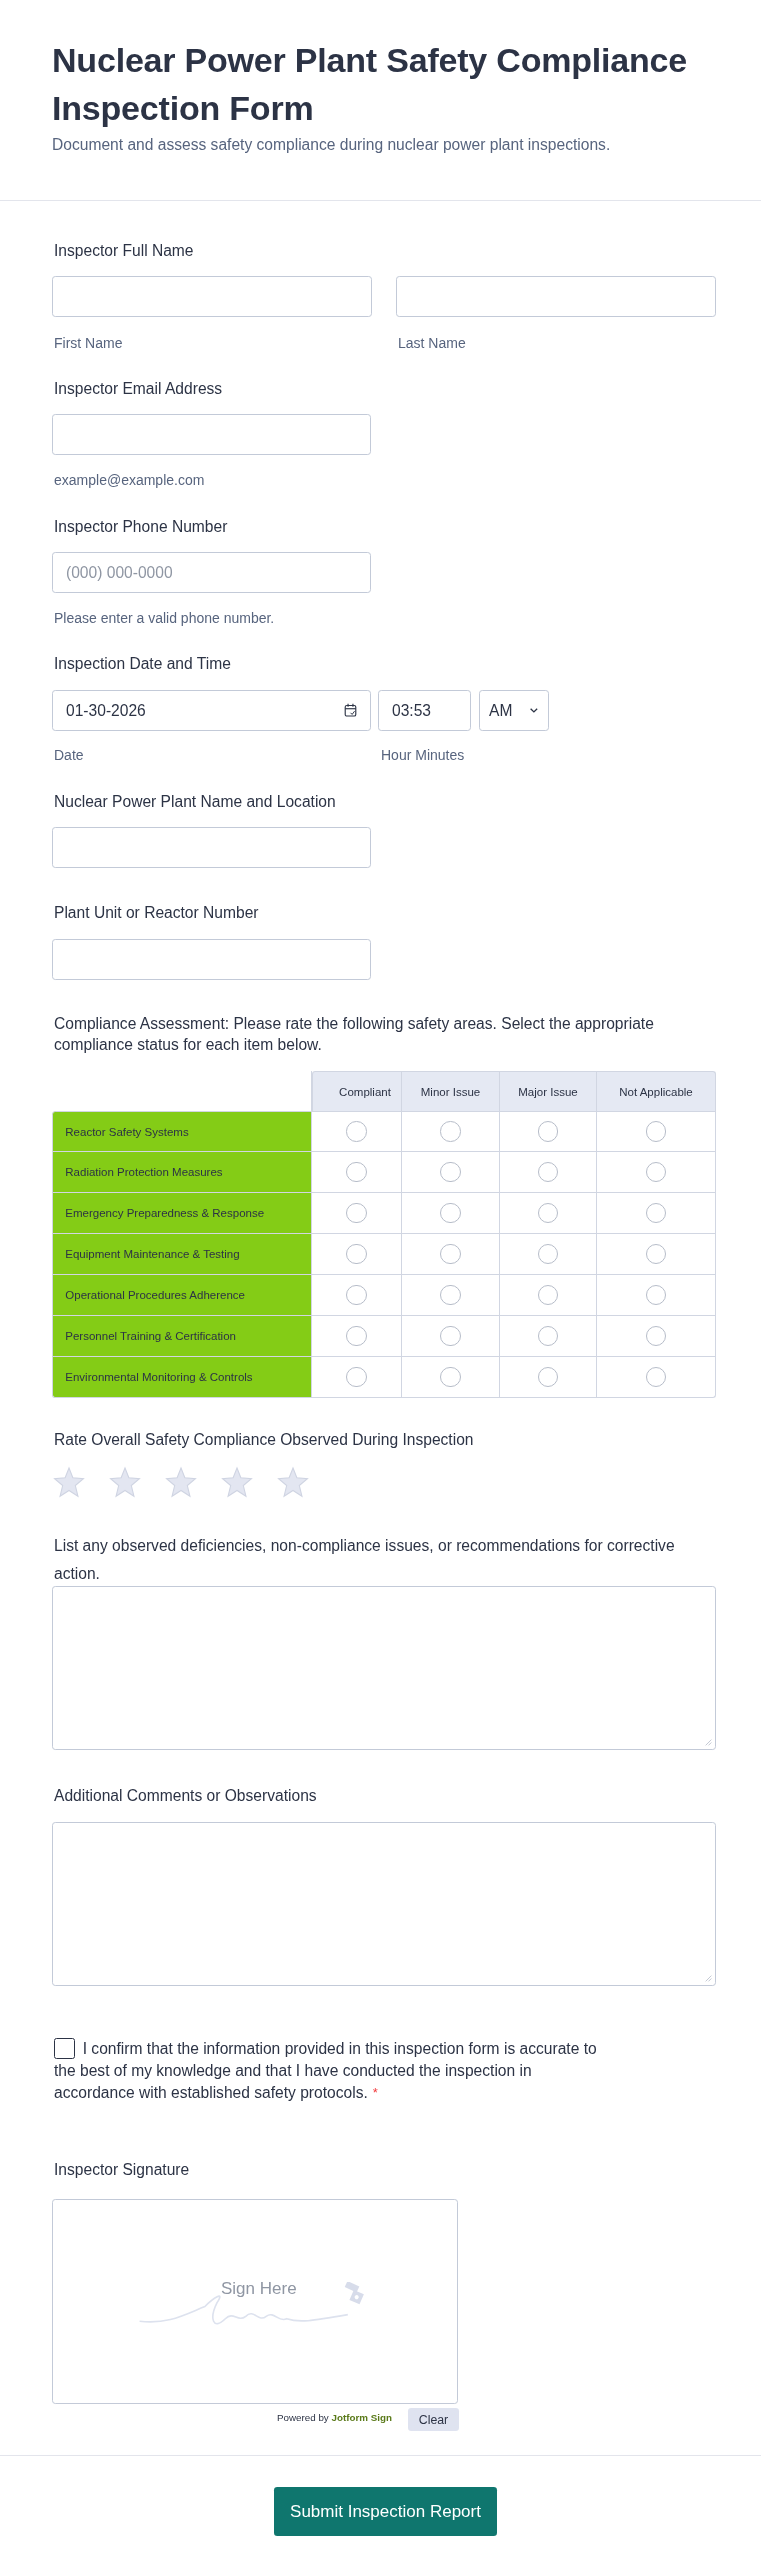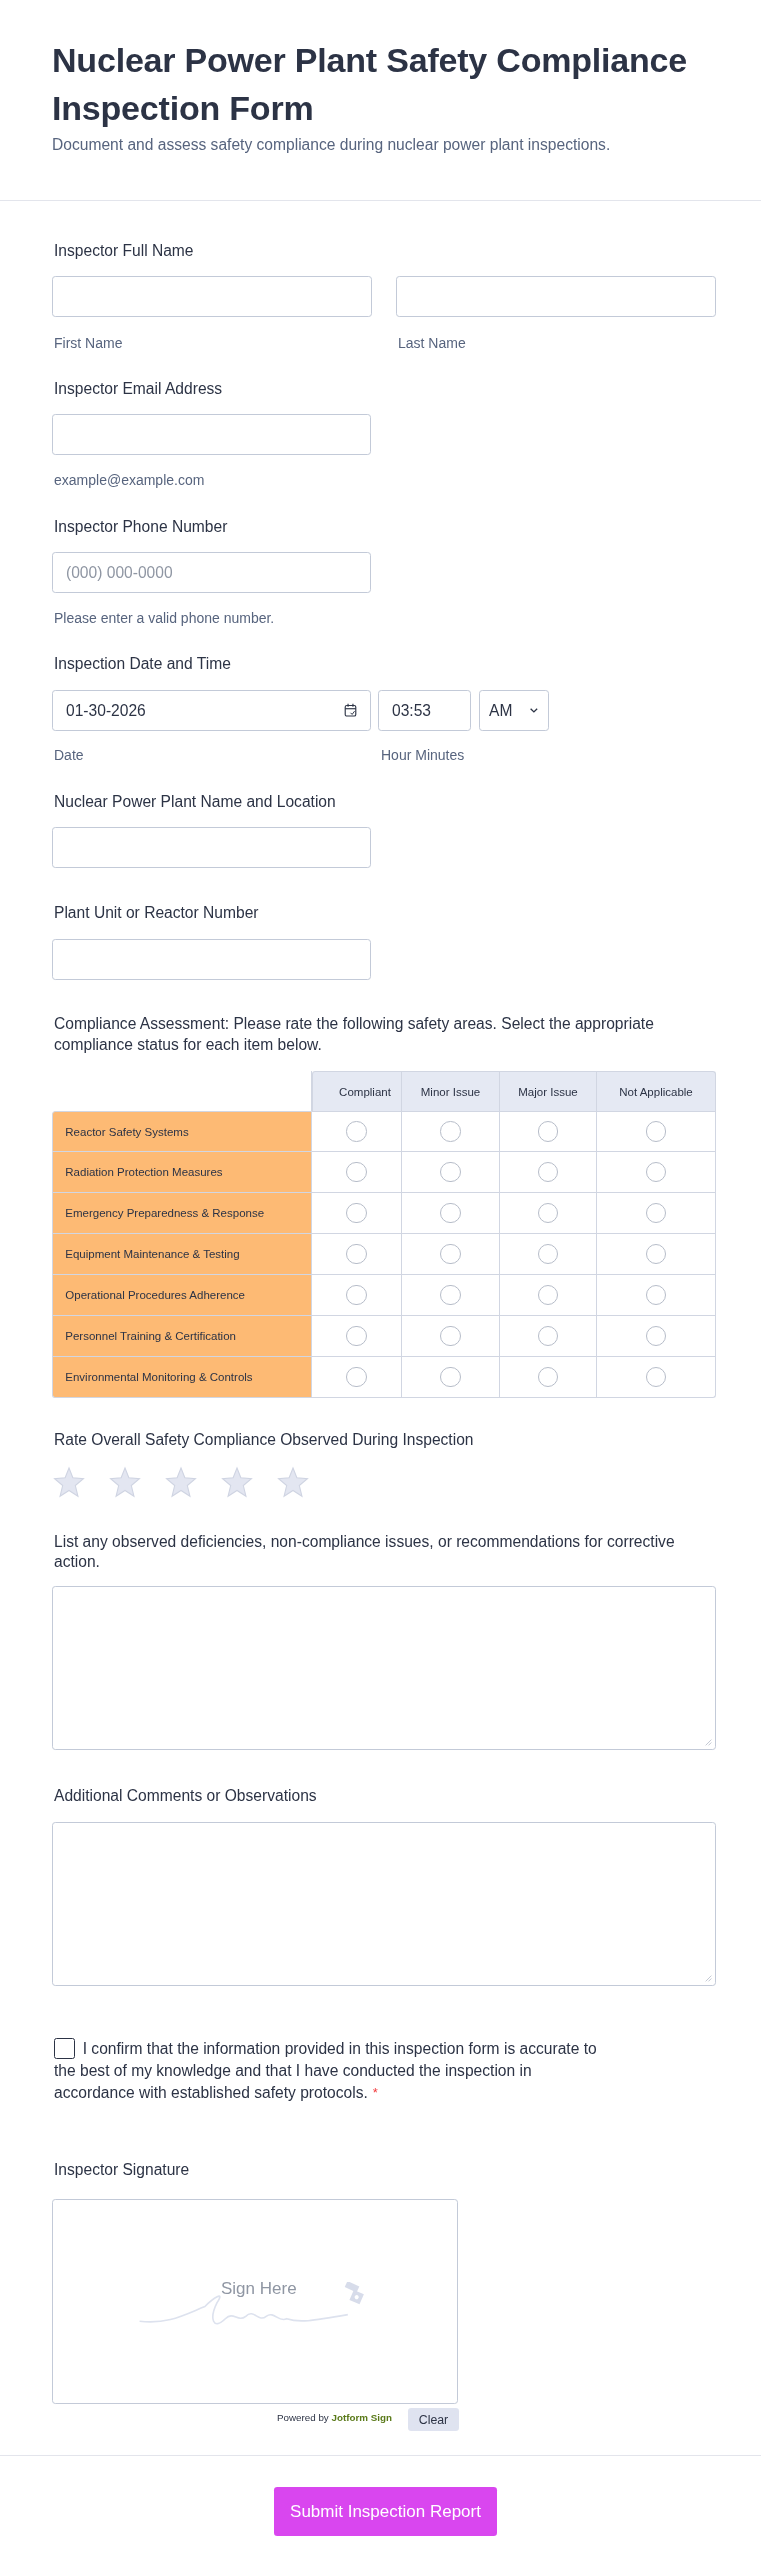--- a/index.html
+++ b/index.html
@@ -45,21 +45,21 @@
     .m-row { display: flex; }
     .m-head .m-cell {
       background: #e5e9f3; height: 40px; border-top: 0.8px solid #d1d6e2;
       border-right: 0.8px solid #d1d6e2; font-size: 11.5px; color: #2c3345;
       display: flex; align-items: center; justify-content: center;
     }
     .m-head .m-empty { background: transparent; border: none; border-right: 0.8px solid #d1d6e2; }
     .m-head .m-cell.first-col { border-left: 0.8px solid #d1d6e2; border-top-left-radius: 3.3px; padding-left: 16px; }
     .m-head .m-cell.last-col { border-top-right-radius: 3.3px; }
     .m-label {
-      width: 260px; height: 41px; background: #fdba74;
+      width: 260px; height: 41px; background: #84cc16;
       border-left: 0.8px solid #d1d6e2; border-bottom: 0.8px solid #d1d6e2;
       border-right: 0.8px solid #d1d6e2;
       font-size: 11.5px; color: #2c3345; display: flex; align-items: center; padding-left: 12.3px;
     }
     .m-body .m-row:first-child .m-label { border-top: 0.8px solid #d1d6e2; border-top-left-radius: 3.3px; }
     .m-body .m-row:last-child .m-label { border-bottom-left-radius: 3.3px; }
     .m-body .m-row:last-child .m-radio-cell:last-child { border-bottom-right-radius: 3.3px; }
     .m-radio-cell {
       height: 41px; border-right: 0.8px solid #d1d6e2; border-bottom: 0.8px solid #d1d6e2;
       display: flex; align-items: center; justify-content: center; background: #fff;
@@ -90,21 +90,21 @@
     .powered { position: absolute; left: 277px; top: 2412px; font-size: 9.8px; color: #2c3345; }
     .powered b { color: #5a7a1a; }
     .clear-btn {
       position: absolute; left: 408px; top: 2408px; width: 51px; height: 23px;
       background: #dfe3f0; border: none; border-radius: 3.3px; font-size: 12.3px; color: #2c3345;
       font-family: "Liberation Sans", sans-serif;
     }
     .footer-line { position: absolute; left: 0; top: 2455px; width: 762px; height: 0.8px; background: #e3e5ec; }
     .submit-btn {
       position: absolute; left: 274px; top: 2487px; width: 223px; height: 49px;
-      background: #d946ef; color: #fff; border: none; border-radius: 3.3px; font-size: 17px;
+      background: #0f766e; color: #fff; border: none; border-radius: 3.3px; font-size: 17px;
       font-family: "Liberation Sans", sans-serif;
     }
   </style>
 </head>
 <body>
 
 <div class="header">
   <h1 class="title">Nuclear Power Plant Safety Compliance Inspection Form</h1>
   <div class="subtitle">Document and assess safety compliance during nuclear power plant inspections.</div>
 </div>
@@ -282,21 +282,21 @@
       <polygon points="12,1.5 14.8,8.6 22.5,9.2 16.6,14.2 18.5,22 12,17.8 5.5,22 7.4,14.2 1.5,9.2 9.2,8.6" fill="#e3e6f1" stroke="#cfd4e2" stroke-width="0.8"></polygon>
     </svg>
     <svg class="star" viewBox="0 0 24 24">
       <polygon points="12,1.5 14.8,8.6 22.5,9.2 16.6,14.2 18.5,22 12,17.8 5.5,22 7.4,14.2 1.5,9.2 9.2,8.6" fill="#e3e6f1" stroke="#cfd4e2" stroke-width="0.8"></polygon>
     </svg>
     <svg class="star" viewBox="0 0 24 24">
       <polygon points="12,1.5 14.8,8.6 22.5,9.2 16.6,14.2 18.5,22 12,17.8 5.5,22 7.4,14.2 1.5,9.2 9.2,8.6" fill="#e3e6f1" stroke="#cfd4e2" stroke-width="0.8"></polygon>
     </svg>
   </div>
 
-<div class="label" style="top:1532px; width:639px; line-height:20px">List any observed deficiencies, non-compliance issues, or recommendations for corrective action.</div>
+<div class="label" style="top:1532px; width:639px; line-height:28px">List any observed deficiencies, non-compliance issues, or recommendations for corrective action.</div>
 <div class="textarea" style="top:1586px; height:164px">
   <svg class="resize" viewBox="0 0 10 10">
     <line x1="9" y1="2" x2="2" y2="9" stroke="#b7bdc9" stroke-width="1"></line>
     <line x1="9" y1="5.5" x2="5.5" y2="9" stroke="#b7bdc9" stroke-width="1"></line>
   </svg>
 </div>
 
 <div class="label" style="top:1787px">Additional Comments or Observations</div>
 <div class="textarea" style="top:1822px; height:164px">
   <svg class="resize" viewBox="0 0 10 10">

